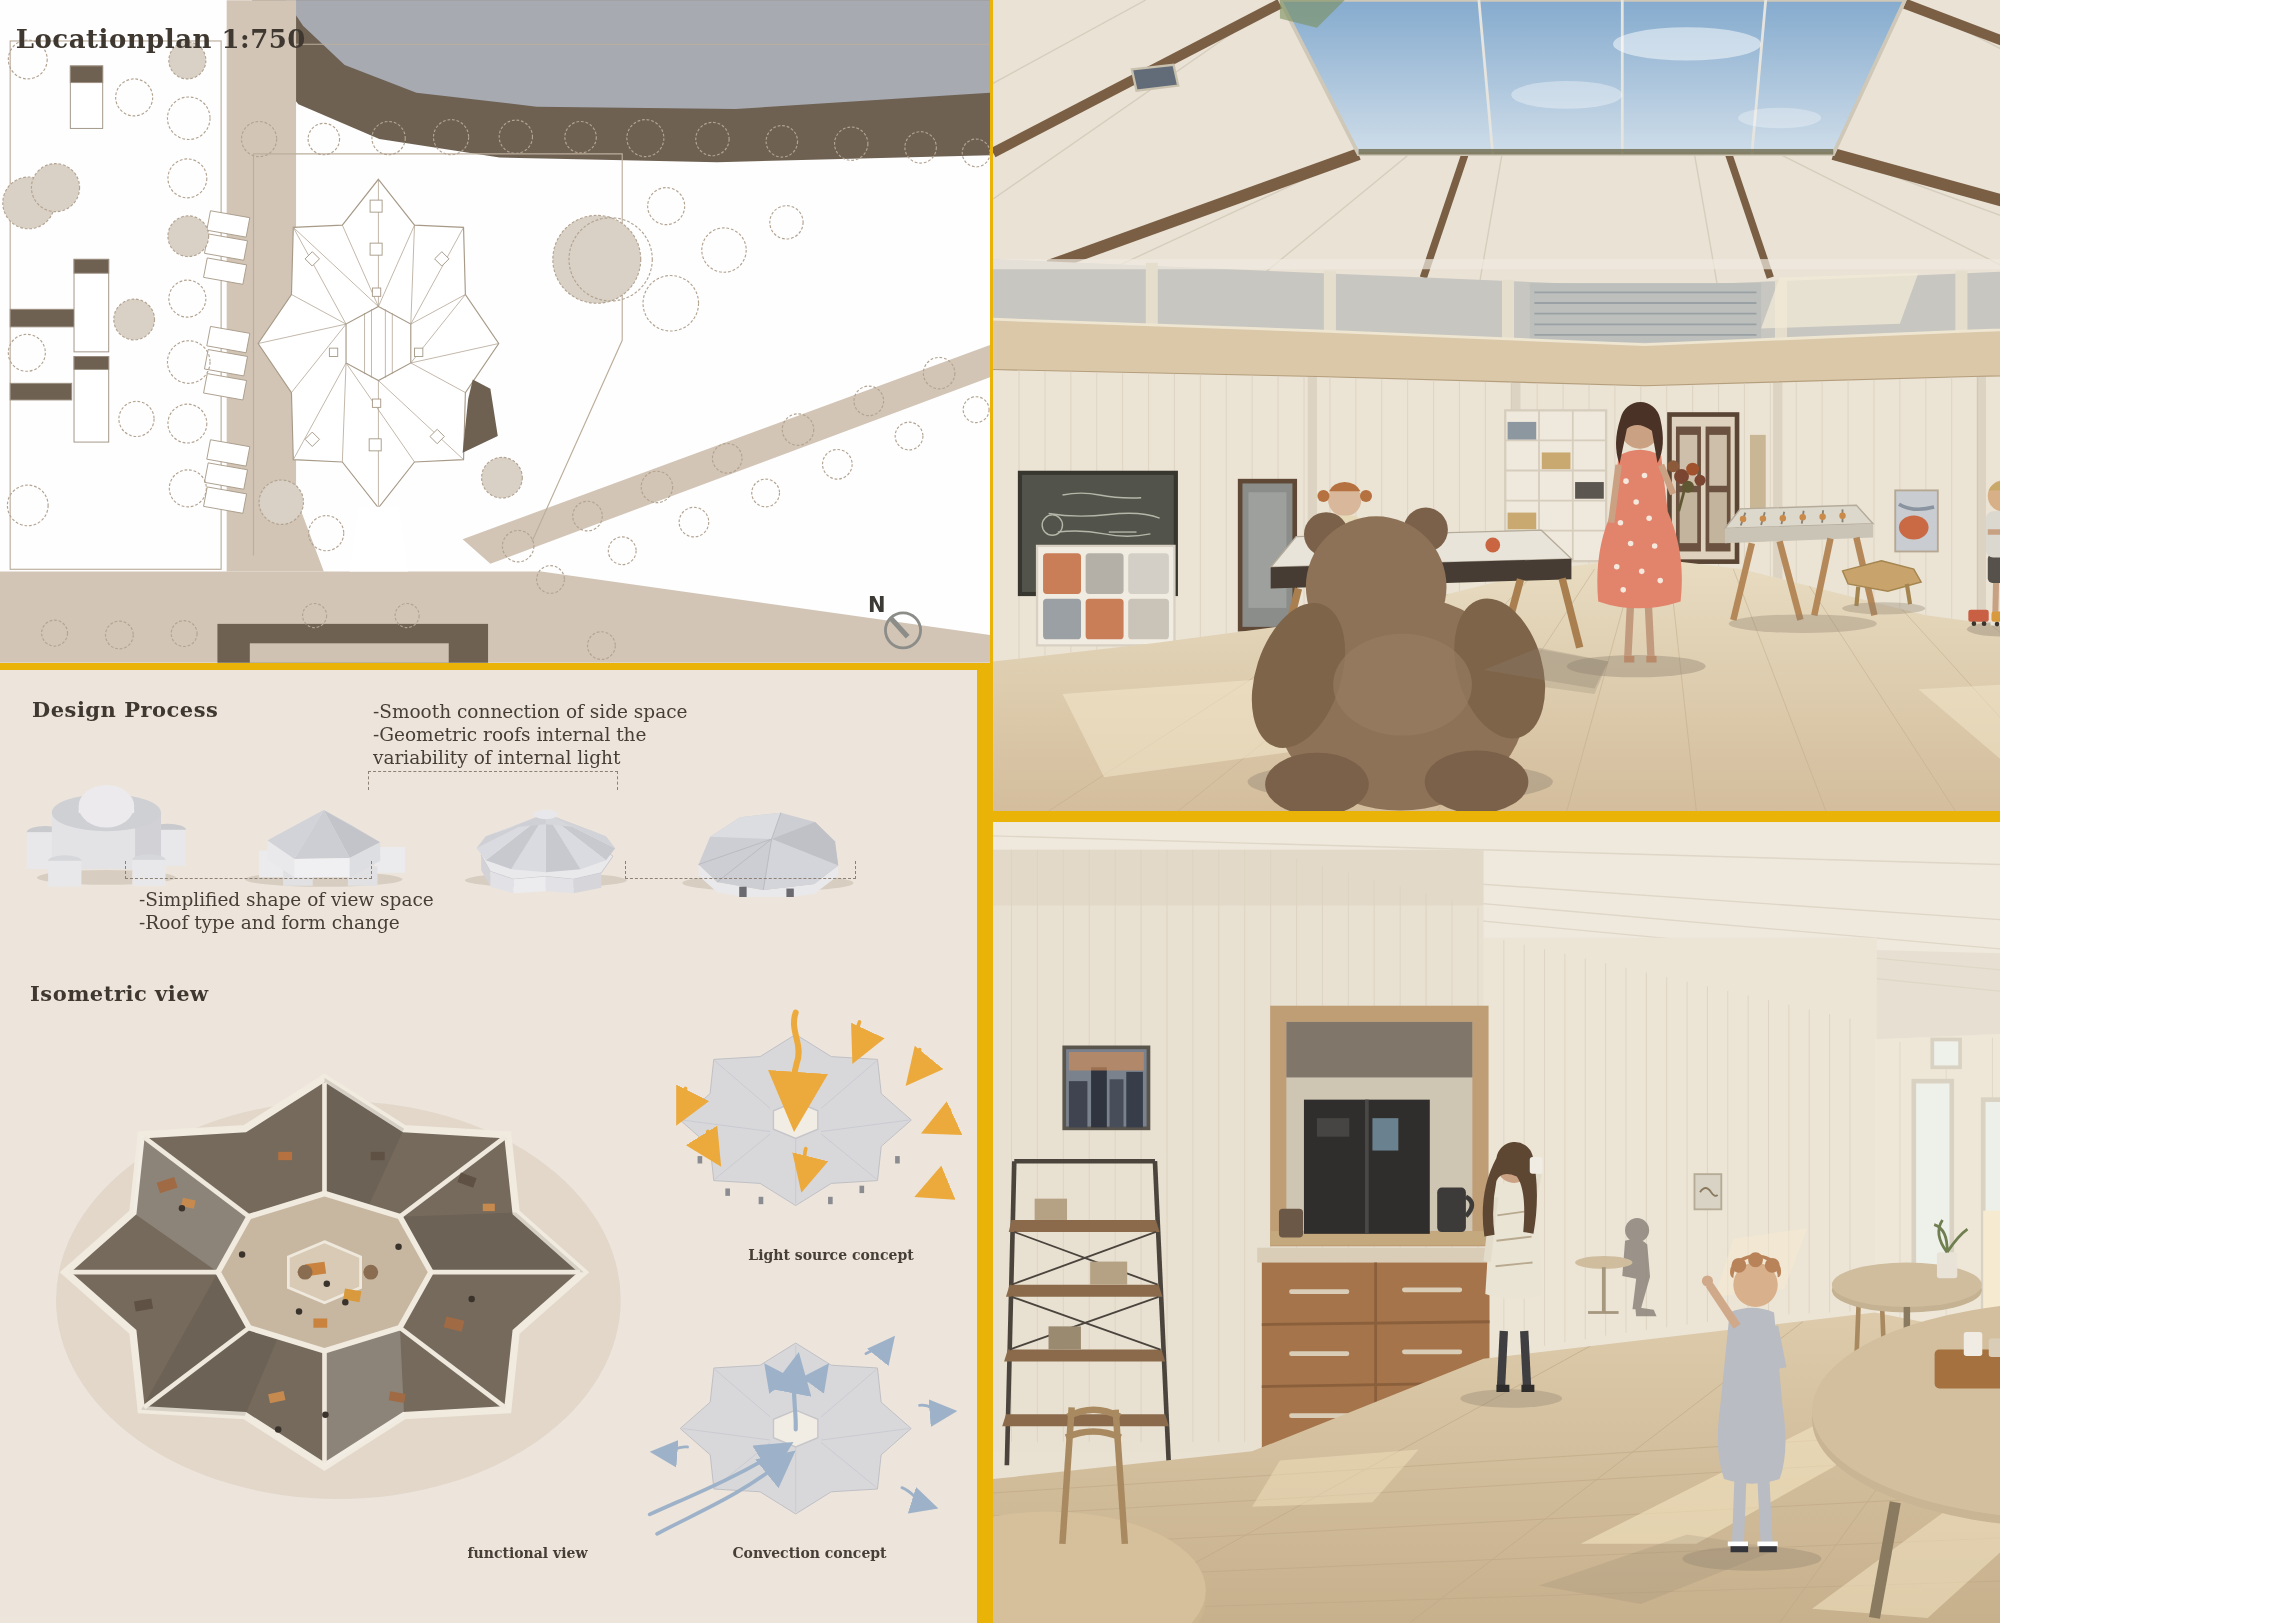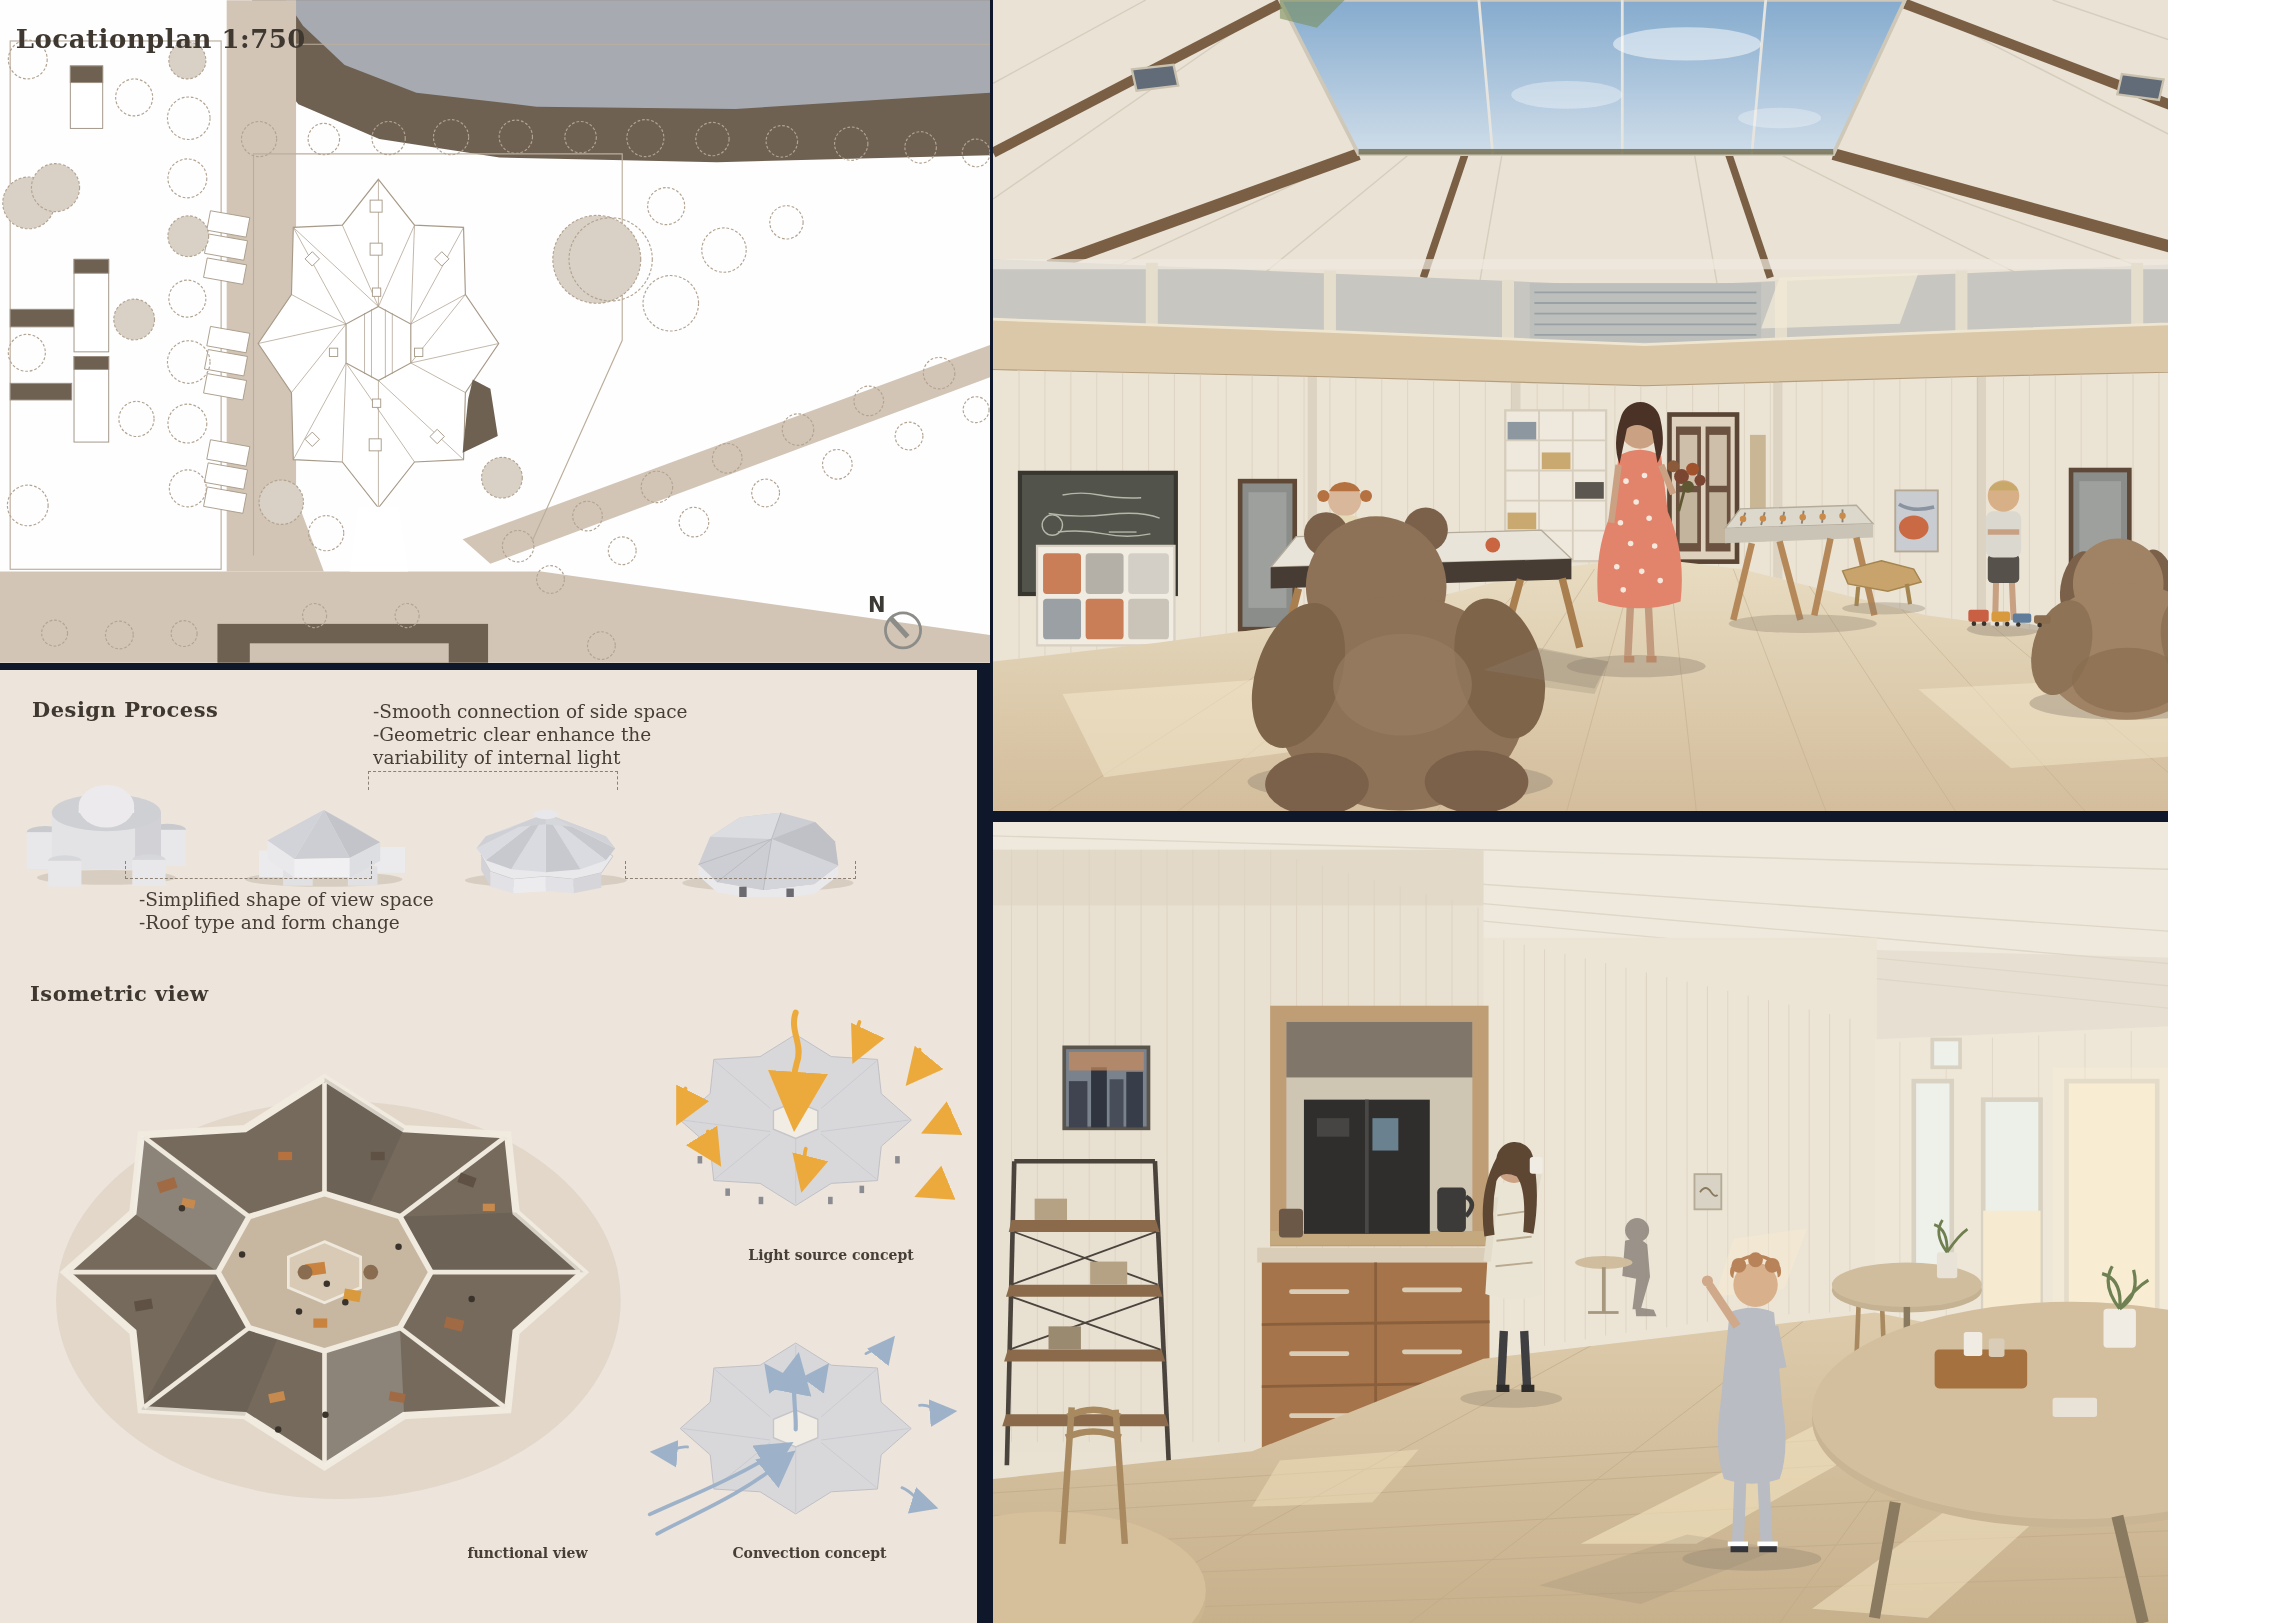--- a/index.html
+++ b/index.html
@@ -1,16 +1,16 @@
 <!DOCTYPE html>
 <html style="font-size:7.4px"><head>
 <meta charset="utf-8">
 <style>
   html,body{margin:0;padding:0;background:#ffffff;}
-  .board{position:relative;width:2168px;height:1623px;background:#0f172a;overflow:hidden;
+  .board{position:relative;width:2000px;height:1623px;background:#eab308;overflow:hidden;
          font-family:"DejaVu Serif",serif;color:#3e3831;}
   .panel{position:absolute;}
   #loc-plan{left:0;top:0;width:990px;height:663px;background:#fefefe;}
   #design{left:0;top:670px;width:977px;height:953px;background:#ede4db;}
   #render-top{left:993px;top:0;width:1303px;height:811px;background:#e9e2d5;}
   #render-bottom{left:993px;top:822px;width:1303px;height:801px;background:#e9e1d2;}
   .ttl{position:absolute;font-weight:bold;color:#3e3831;}
   .h-big{font-size:21px;letter-spacing:0.5px;}
   .anno{position:absolute;font-weight:normal;font-size:18.5px;line-height:1.25;color:#463f37;}
   .cap{position:absolute;font-weight:bold;font-size:14px;color:#463f37;text-align:center;}
@@ -172,21 +172,21 @@
     </svg>
     <div class="ttl h-big" style="left:15.7px;top:24px;font-size:26px;">Locationplan 1:750</div>
     <div class="compass-n" style="left:868px;top:593px;">N</div>
   </section>
 
   <section class="panel" id="design">
     <div class="ttl h-big" style="left:32px;top:27px;">Design Process</div>
 
     <div class="anno" style="left:373px;top:30px;">
       <div>-Smooth connection of side space</div>
-      <div>-Geometric clear enhance the</div>
+      <div>-Geometric roofs internal the</div>
       <div>  variability of internal light</div>
     </div>
     <div class="bracket down" style="left:368px;top:101px;width:248px;height:17.6px;"></div>
 
     <svg style="left:0;top:88px;" width="977" height="139" viewBox="0 0 2112 300">
       <g>
         <ellipse cx="230" cy="258" rx="150" ry="16" fill="#d7cdc0"></ellipse>
         <ellipse cx="98" cy="160" rx="40" ry="13" fill="#c9cacd"></ellipse>
           <rect x="58" y="160" width="80" height="80" fill="#e8e8ea"></rect>
         <ellipse cx="362" cy="155" rx="40" ry="13" fill="#c9cacd"></ellipse>

